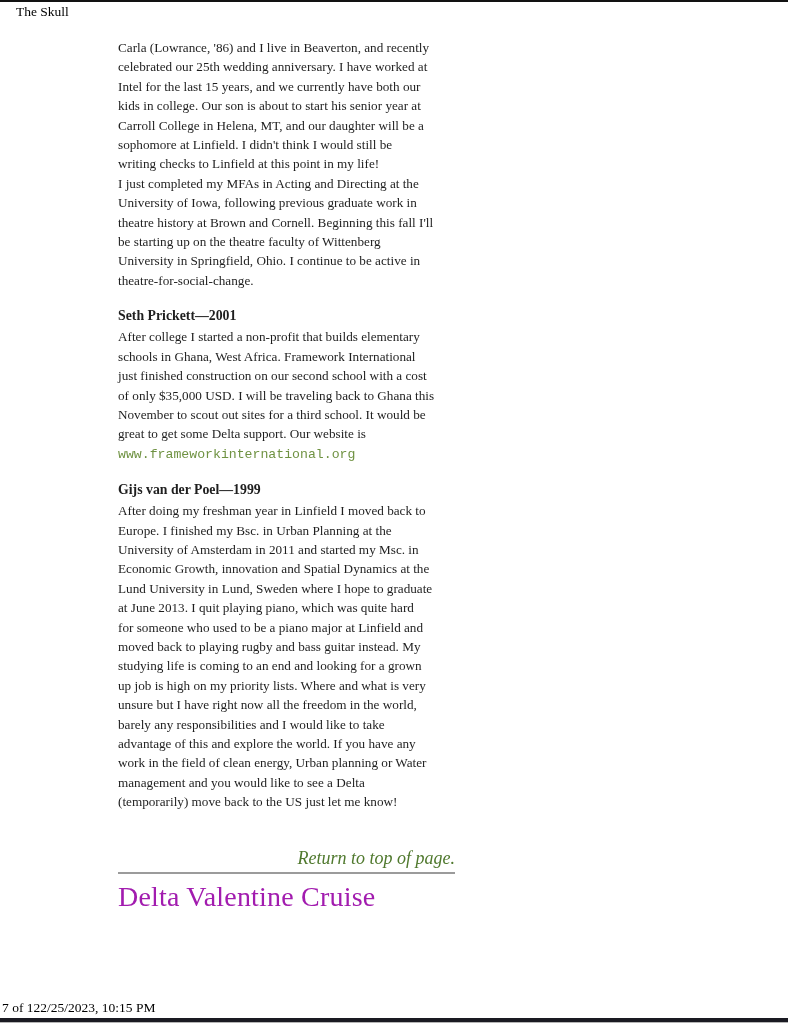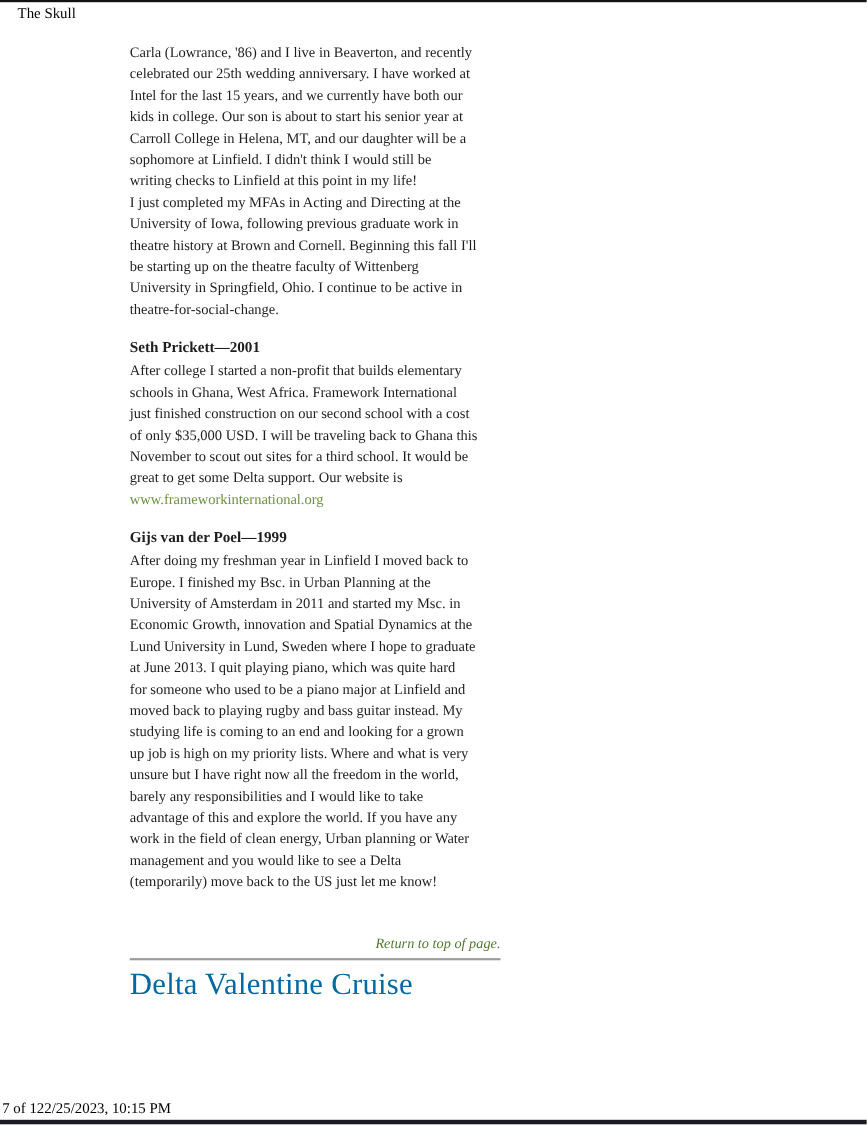--- a/index.html
+++ b/index.html
@@ -53,30 +53,31 @@
     line-height: 17px;
     margin: 17px 0 3px 0;
     color: #1e1e1e;
   }
   .org-link {
     display: inline-block;
     font-size: 13.2px;
     line-height: 19.4px;
     text-decoration: none;
     cursor: pointer;
+    font-family: Liberation Mono, monospace;
   }
   .return-row {
     width: 337px;
     text-align: right;
     margin-top: 38px;
     line-height: 17px;
   }
   .return-link {
     font-style: italic;
-    font-size: 13px;
+    font-size: 18px;
     text-decoration: none;
     cursor: pointer;
   }
   .rule {
     width: 337px;
     border: 0;
     border-top: 2px solid #9b9b9b;
     margin: 5px 0 0 0;
   }
   .next-section-title {
@@ -139,21 +140,21 @@
 work in the field of clean energy, Urban planning or Water
 management and you would like to see a Delta
 (temporarily) move back to the US just let me know!</p>
 
   <div class="return-row">
     <a class="return-link" style="color: rgb(80, 121, 46);">Return to top of page.</a>
   </div>
 
   <hr class="rule">
 
-  <h1 class="next-section-title" style="color: #0369a1;">Delta Valentine Cruise</h1>
+  <h1 class="next-section-title" style="color: #a21caf;">Delta Valentine Cruise</h1>
 
 </div>
 
 <div class="print-footer">
   <span>7 of 12</span>
   <span>2/25/2023, 10:15 PM</span>
 </div>
 
 <div class="bottom-bar"></div>
 <div class="bottom-edge"></div>

